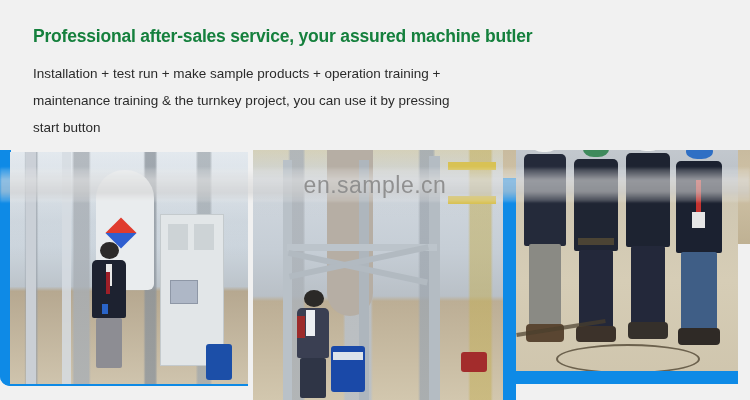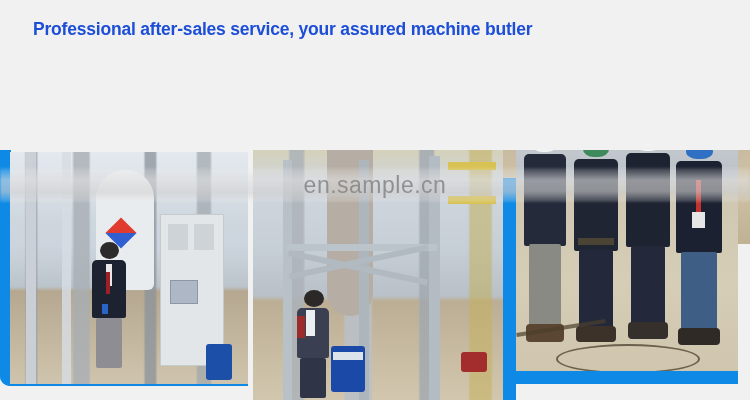--- a/index.html
+++ b/index.html
@@ -18,23 +18,23 @@
 
   
   .header{
     position:absolute;left:0;top:0;width:750px;height:150px;
     background:#f1f1f1;
     z-index:40;
     pointer-events:none;
   }
   .header-inner{position:absolute;left:33px;top:20px;width:470px;}
   .headline{
-    font-size:17.5px;font-weight:bold;color:#1d4ed8;
+    font-size:17.5px;font-weight:bold;color:#15803d;
     letter-spacing:-0.2px;white-space:nowrap;
-    margin:0 0 14px 0;line-height:1.1;
+    margin:7px 0 14px 0;line-height:1.1;
   }
   .subline{
     font-size:13.5px;color:#2b2b2b;line-height:27px;
     margin:0;max-width:430px;
   }
 
   
   .photo{position:absolute;overflow:hidden;background:#cfd3d6;}
   .photo .scene{position:absolute;inset:0;}
 
@@ -150,20 +150,21 @@
         <div class="body" style="left:1px;top:17px;width:32px;height:48px;background:#1d2331;"></div>
         <div class="legs" style="left:5px;top:64px;width:25px;height:38px;background:#262d3d;"></div>
       </div>
     </div>
     <div class="bracket"></div>
   </div>
 
   <div class="header">
     <div class="header-inner">
       <div class="headline">Professional after-sales service, your assured machine butler</div>
+      <div class="subline">Installation + test run + make sample products + operation training + maintenance training &amp; the turnkey project, you can use it by pressing start button</div>
     </div>
   </div>
 
   <div class="frame-left"></div>
   <div class="photo photo-left">
     <div class="scene plant-a">
       <div style="position:absolute;left:86px;top:18px;width:58px;height:120px;background:#e9ecee;border-radius:28px 28px 6px 6px;"></div>
       <div style="position:absolute;left:150px;top:62px;width:62px;height:150px;background:#e2e6e8;border:1px solid #c4cacd;"></div>
       <div style="position:absolute;left:158px;top:72px;width:20px;height:26px;background:#cdd3d6;"></div>
       <div style="position:absolute;left:184px;top:72px;width:20px;height:26px;background:#cdd3d6;"></div>

